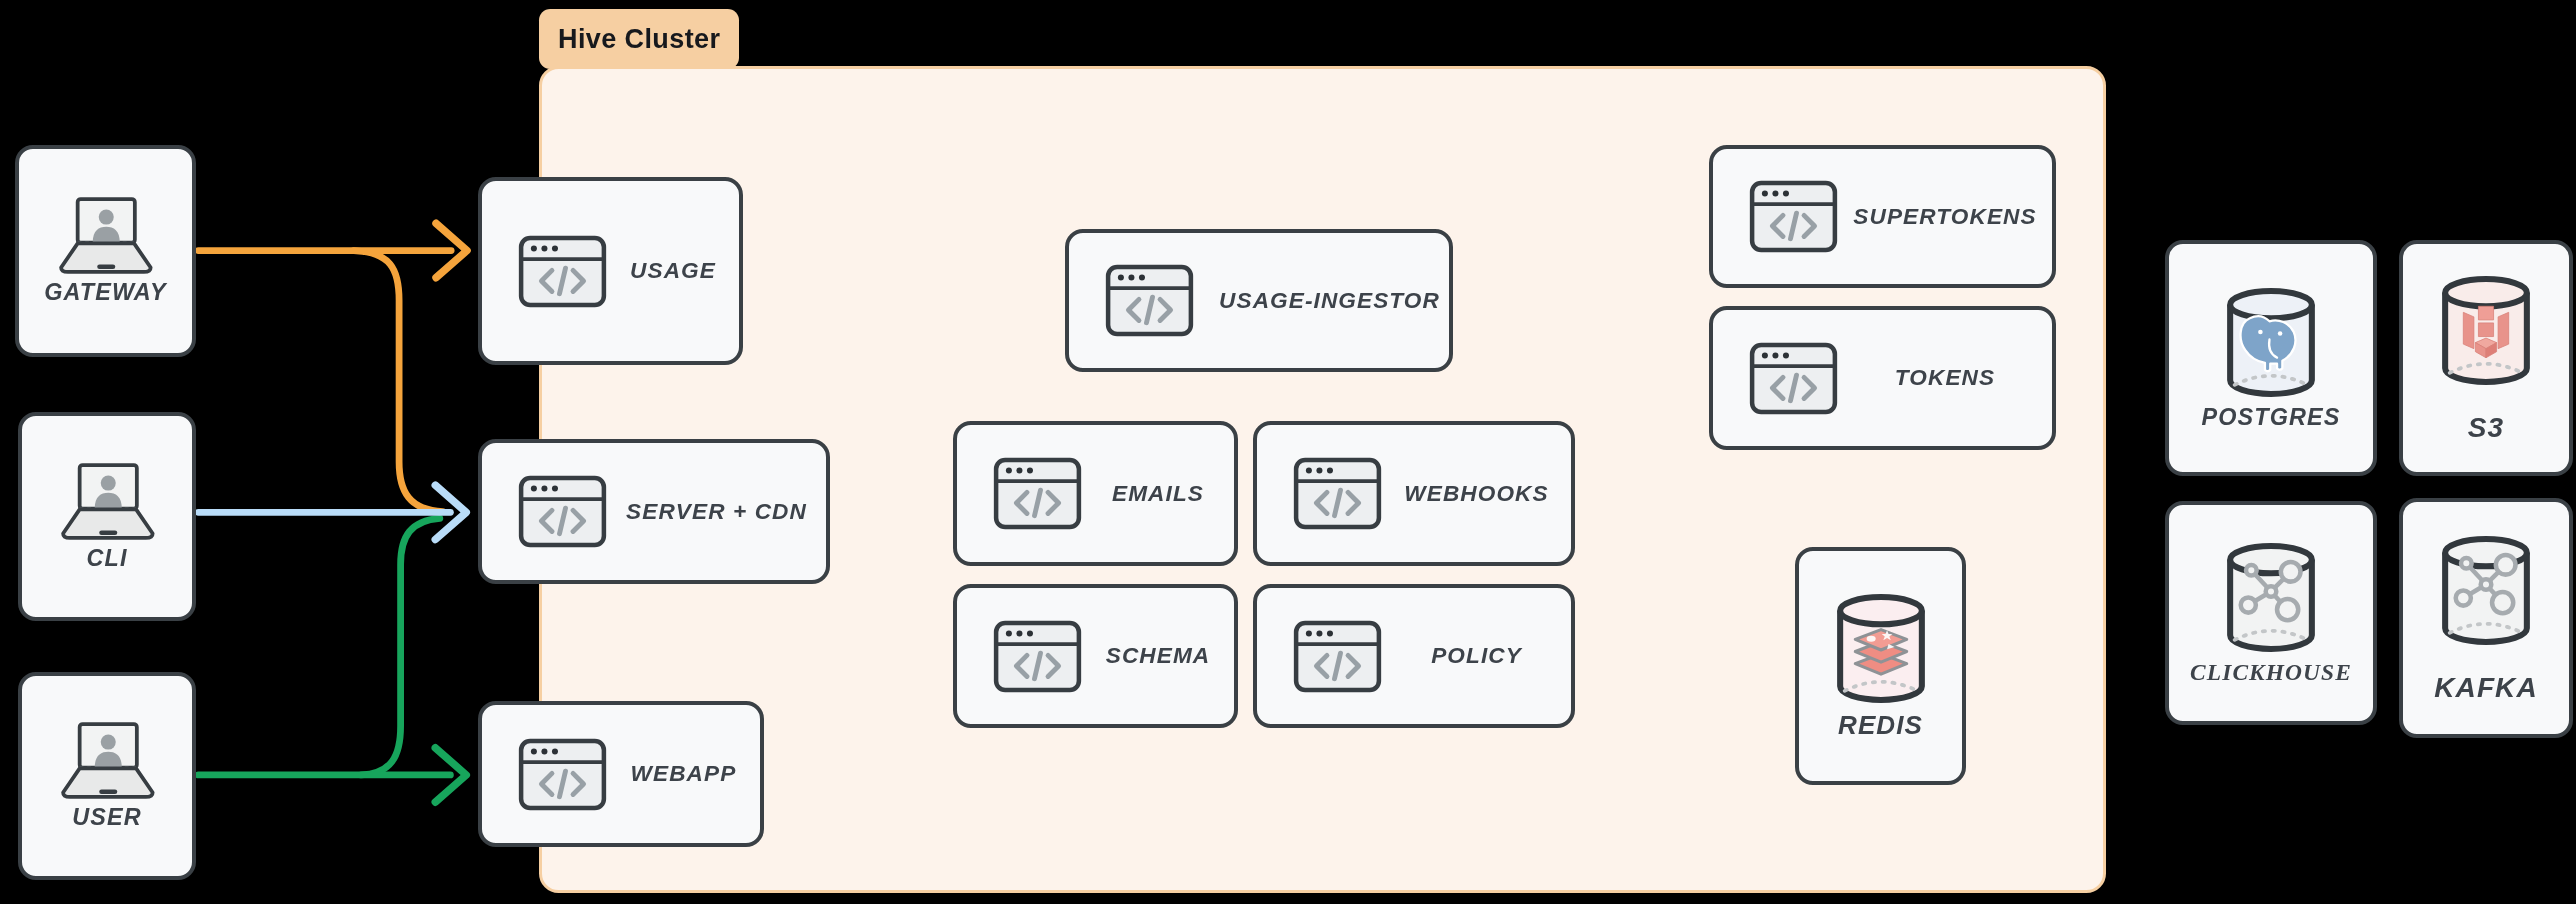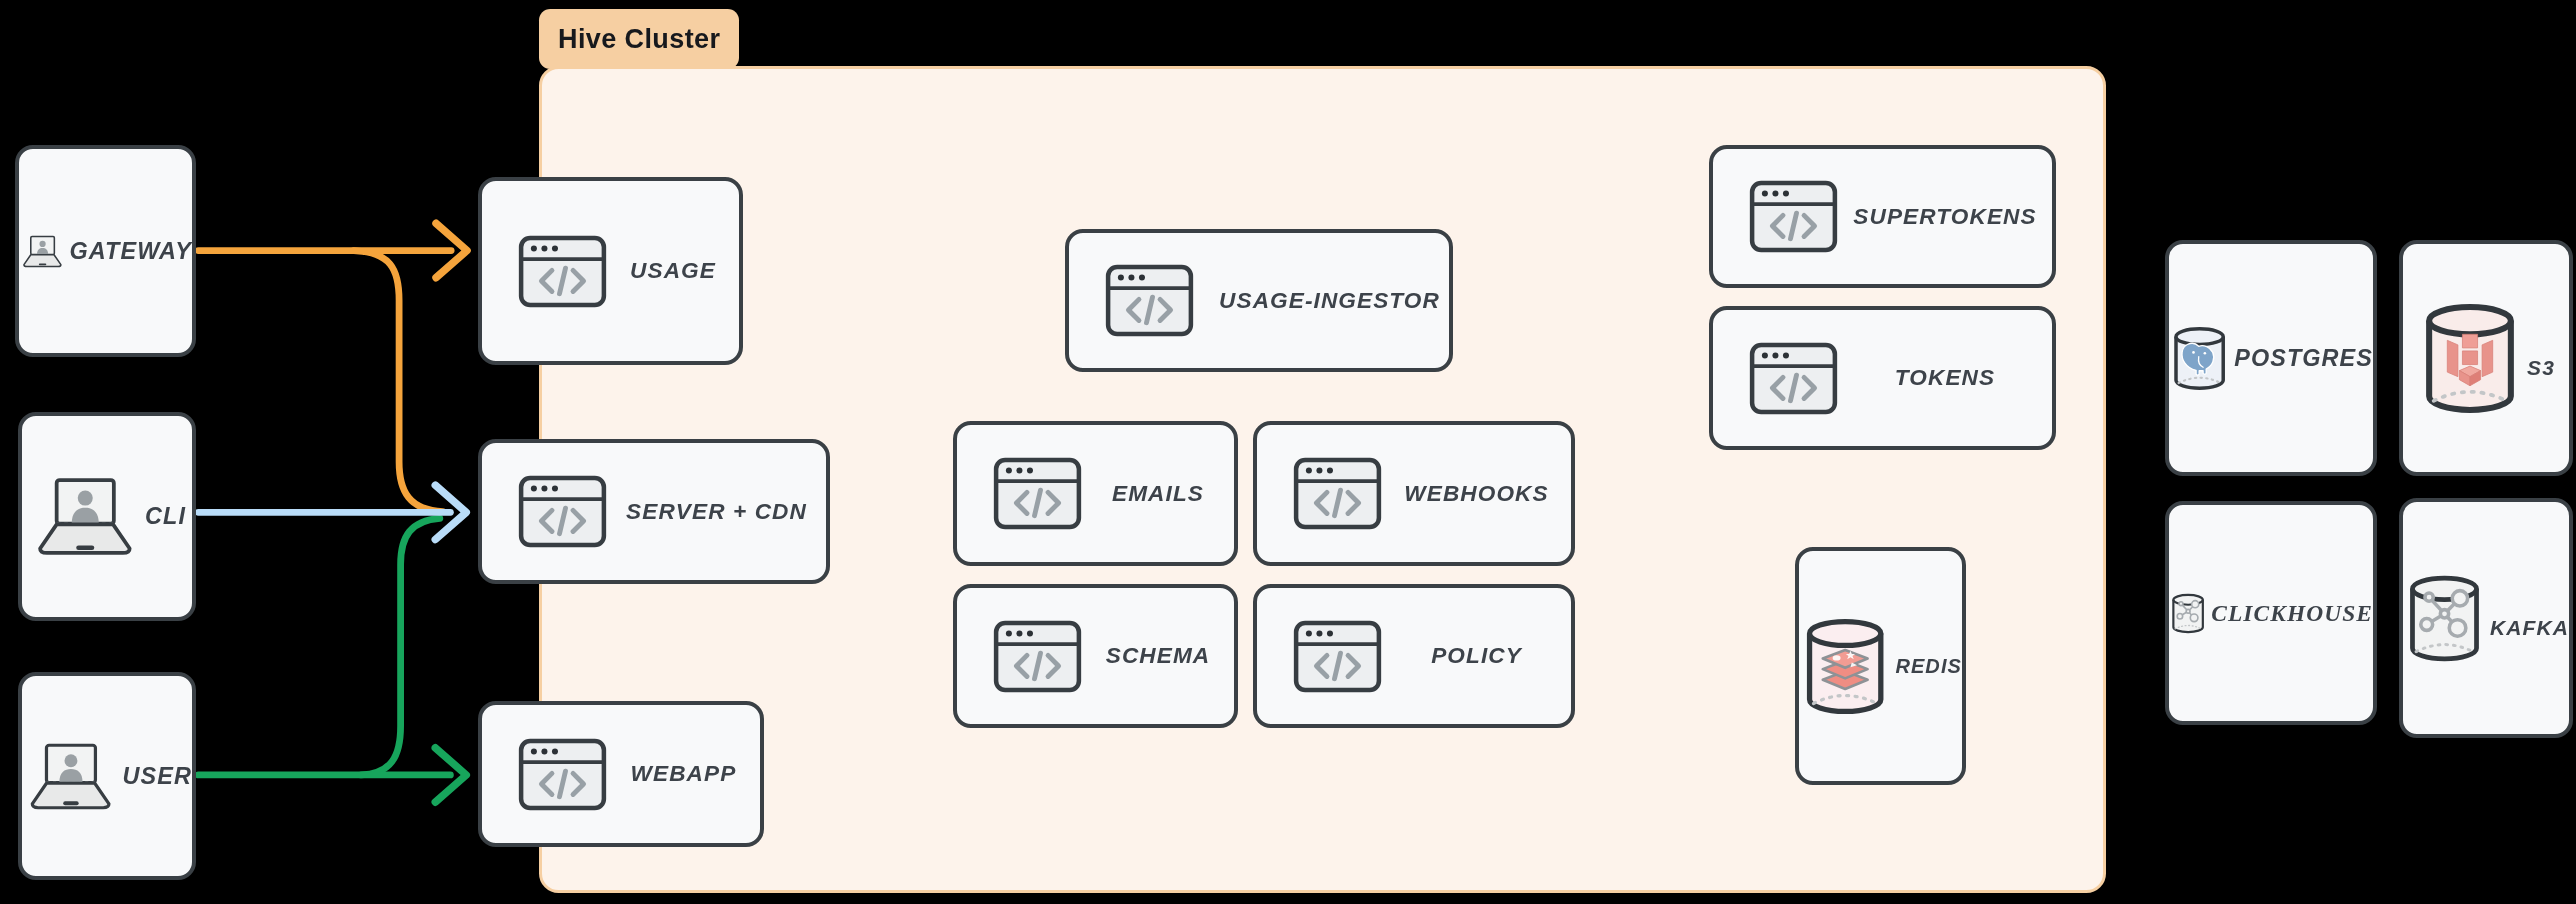--- a/index.html
+++ b/index.html
@@ -15,21 +15,21 @@
            padding:8px 19px;z-index:4;}
   .cluster-badge span{font-size:27px;font-weight:600;color:#17191d;letter-spacing:0.4px;}
 
   
   .node{position:absolute;background:#f8f9fa;border:4.5px solid #3a4045;
         border-radius:18px;box-sizing:border-box;display:flex;z-index:3;}
   .node .lbl{font-style:italic;font-weight:600;color:#3d434a;letter-spacing:1.1px;
              font-size:22.6px;white-space:nowrap;}
 
   
-  .v{flex-direction:row;align-items:center;justify-content:center;gap:4px;}
+  .v{flex-direction:column;align-items:center;justify-content:center;gap:4px;}
   .v .lbl{font-size:23.4px;}
 
   
   .h{align-items:center;padding-left:36px;}
   .h .lbl-wrap{flex:1;display:flex;justify-content:center;align-items:center;}
 
   
   .n-gateway   {left:15px;  top:145px; width:181px;height:212px;}
   .n-cli       {left:18px;  top:412px; width:178px;height:209px;}
   .n-user      {left:18px;  top:672px; width:178px;height:208px;}
@@ -42,22 +42,22 @@
   .n-schema    {left:953px;top:584px; width:285px;height:144px;}
   .n-policy    {left:1253px;top:584px; width:322px;height:144px;}
   .n-supertokens{left:1709px;top:145px;width:347px;height:143px;}
   .n-tokens    {left:1709px;top:306px; width:347px;height:144px;}
   .n-redis     {left:1795px;top:547px; width:171px;height:238px;}
   .n-postgres  {left:2165px;top:240px; width:212px;height:236px;}
   .n-s3        {left:2399px;top:240px; width:174px;height:236px;}
   .n-clickhouse{left:2165px;top:501px; width:212px;height:224px;font-family:Liberation Serif, serif;}
   .n-kafka     {left:2399px;top:498px; width:174px;height:240px;}
 
-  .n-redis .lbl{font-size:20px;}
-  .n-s3 .lbl,.n-kafka .lbl{font-size:21px;margin-top:20px;}
+  .n-redis .lbl{font-size:26px;}
+  .n-s3 .lbl,.n-kafka .lbl{font-size:28px;margin-top:20px;}
 
   
   .arrows{position:absolute;left:0;top:0;z-index:2;pointer-events:none;}
 
   svg{display:block;}
 </style>
 </head>
 <body>
 
 <svg width="0" height="0" style="position:absolute">

